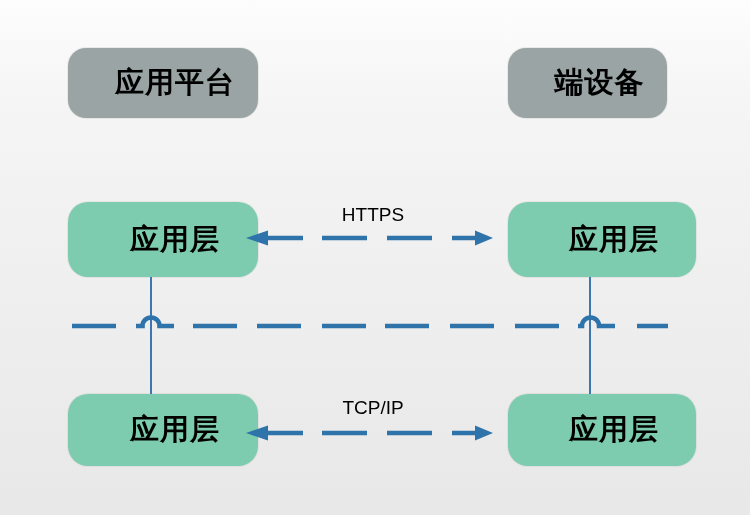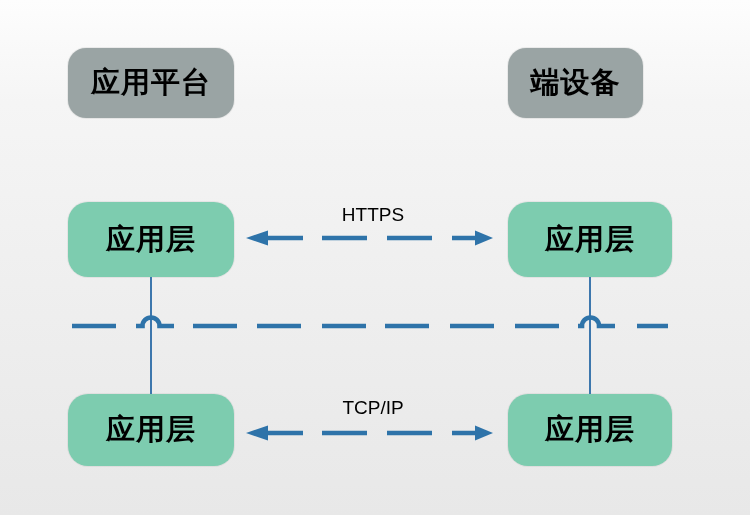--- a/index.html
+++ b/index.html
@@ -19,20 +19,21 @@
     background: linear-gradient(180deg, #fdfdfd 0%, #f5f5f5 20%, #efefef 55%, #e8e8e8 100%);
   }
   .box {
     position: absolute;
     display: flex;
     align-items: center;
     justify-content: center;
     font-weight: 700;
     color: #000000;
     letter-spacing: 1px;
+    padding-left: 24px;
   }
   .header-box {
     background: #9aa4a4;
     border-radius: 18px;
     font-size: 29px;
     box-shadow: 0 0 0 1px rgba(0,0,0,0.06);
   }
   .layer-box {
     background: #7dccaf;
     border-radius: 20px;

